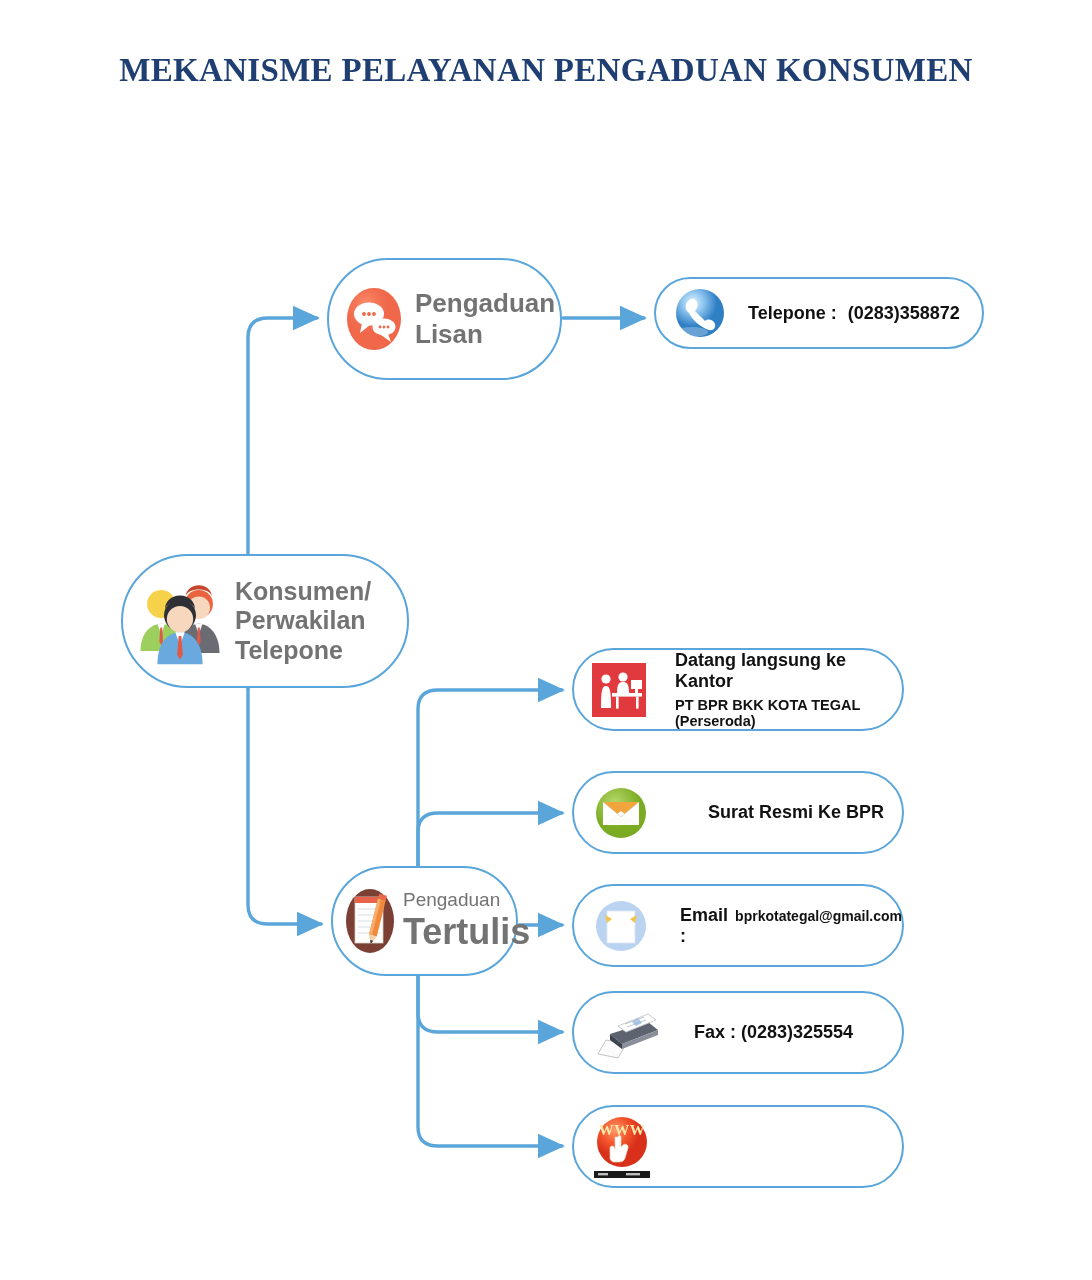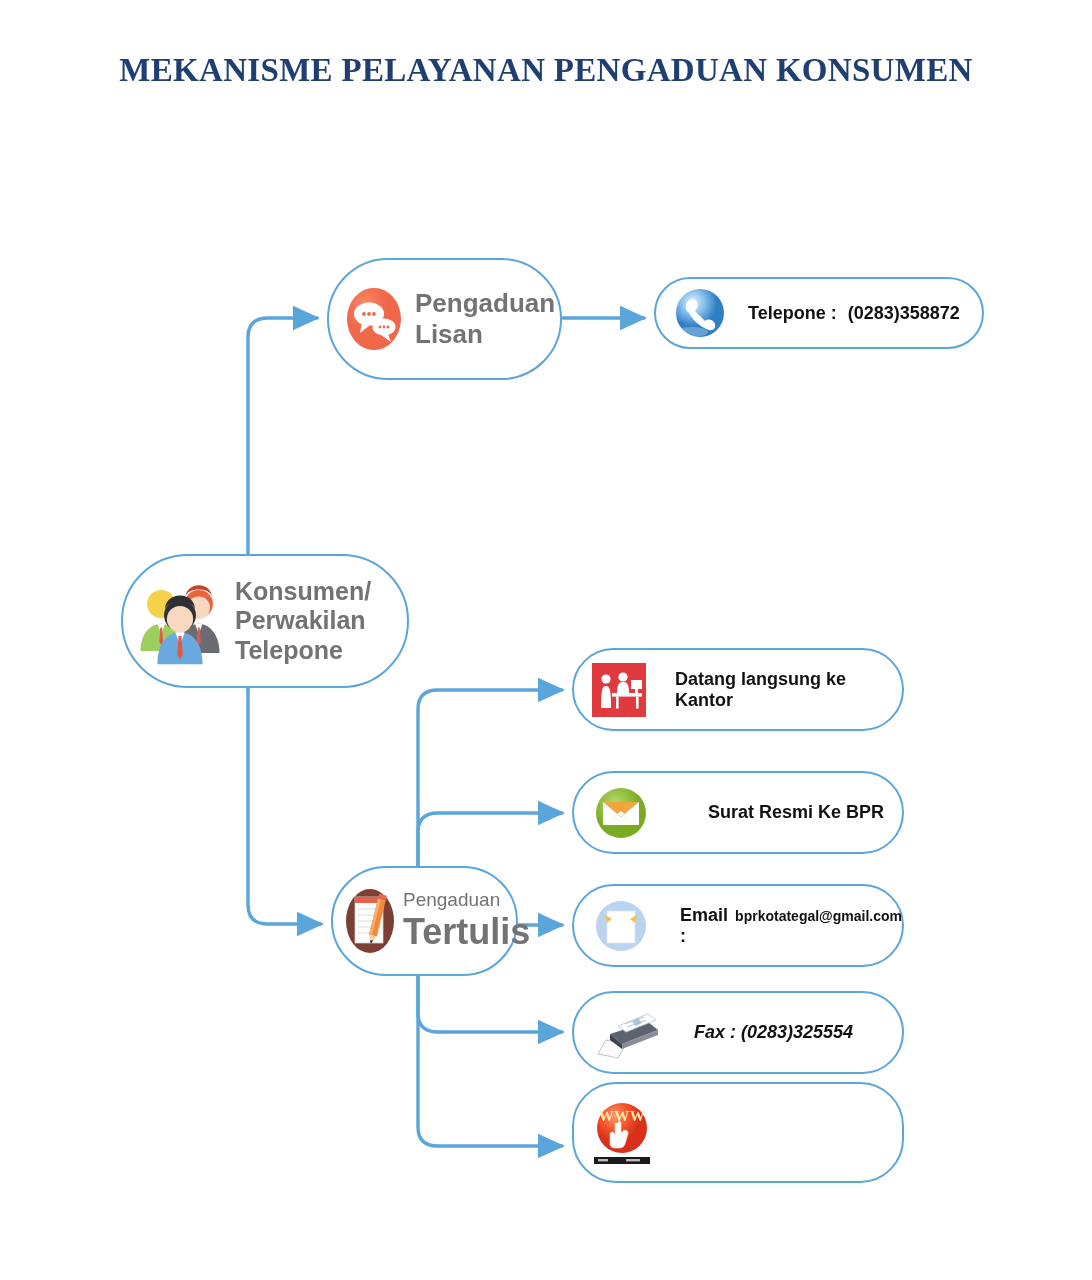--- a/index.html
+++ b/index.html
@@ -142,23 +142,23 @@
   }
   #node-fax {
     left: 572px;
     top: 991px;
     width: 332px;
     height: 83px;
     padding-left: 18px;
   }
   #node-web {
     left: 572px;
-    top: 1082px;
+    top: 1105px;
     width: 332px;
-    height: 101px;
+    height: 83px;
     padding-left: 18px;
   }
 
   .pill .txt-main {
     font-size: 18px;
     font-weight: 700;
     color: #111;
   }
   .pill .txt-sub {
     font-size: 14.5px;
@@ -349,20 +349,21 @@
 
       <circle cx="31" cy="14" r="4.6" fill="#ffffff"></circle>
       <path d="M25,30 C25,21 27,19 31,19 C35,19 37,21 37,30 Z" fill="#ffffff"></path>
 
       <rect x="39" y="17" width="11" height="9" fill="#ffffff"></rect>
       <rect x="43" y="26" width="3" height="4" fill="#ffffff"></rect>
     </svg>
   </div>
   <div class="txt-col" style="margin-left:29px;">
     <div class="txt-main">Datang langsung ke Kantor</div>
+    <div class="txt-sub">PT BPR BKK KOTA TEGAL (Perseroda)</div>
   </div>
 </div>
 
 <div class="node pill" id="node-surat">
   <div class="icon-box">
     <svg width="58" height="58" viewBox="0 0 58 58">
       <defs>
         <radialGradient id="grn" cx="38%" cy="30%">
           <stop offset="0%" stop-color="#b6d96b"></stop>
           <stop offset="100%" stop-color="#7aab22"></stop>
@@ -410,21 +411,21 @@
       <path d="M30,40 L66,26 L66,31 L30,45 Z" fill="#888f9a"></path>
 
       <path d="M26,22 L56,10 L64,16 L34,28 Z" fill="#ffffff" stroke="#c3c7ce" stroke-width="0.9"></path>
       <g stroke="#b0b6c0" stroke-width="0.8">
         <line x1="33" y1="20" x2="52" y2="13"></line>
         <line x1="35" y1="23" x2="54" y2="16"></line>
       </g>
       <path d="M40,18 L46,14 L50,19 L44,22 Z" fill="#8fb6dd" opacity="0.75"></path>
     </svg>
   </div>
-  <div class="txt-col" style="margin-left:30px;font-style:italic;">
+  <div class="txt-col" style="margin-left:30px;">
     <div class="txt-main">Fax : (0283)325554</div>
   </div>
 </div>
 
 <div class="node pill" id="node-web">
   <div class="icon-box" style="flex-direction:column;">
     <svg width="60" height="64" viewBox="0 0 60 64">
       <defs>
         <radialGradient id="wwwg" cx="36%" cy="26%">
           <stop offset="0%" stop-color="#ff9a6b"></stop>

